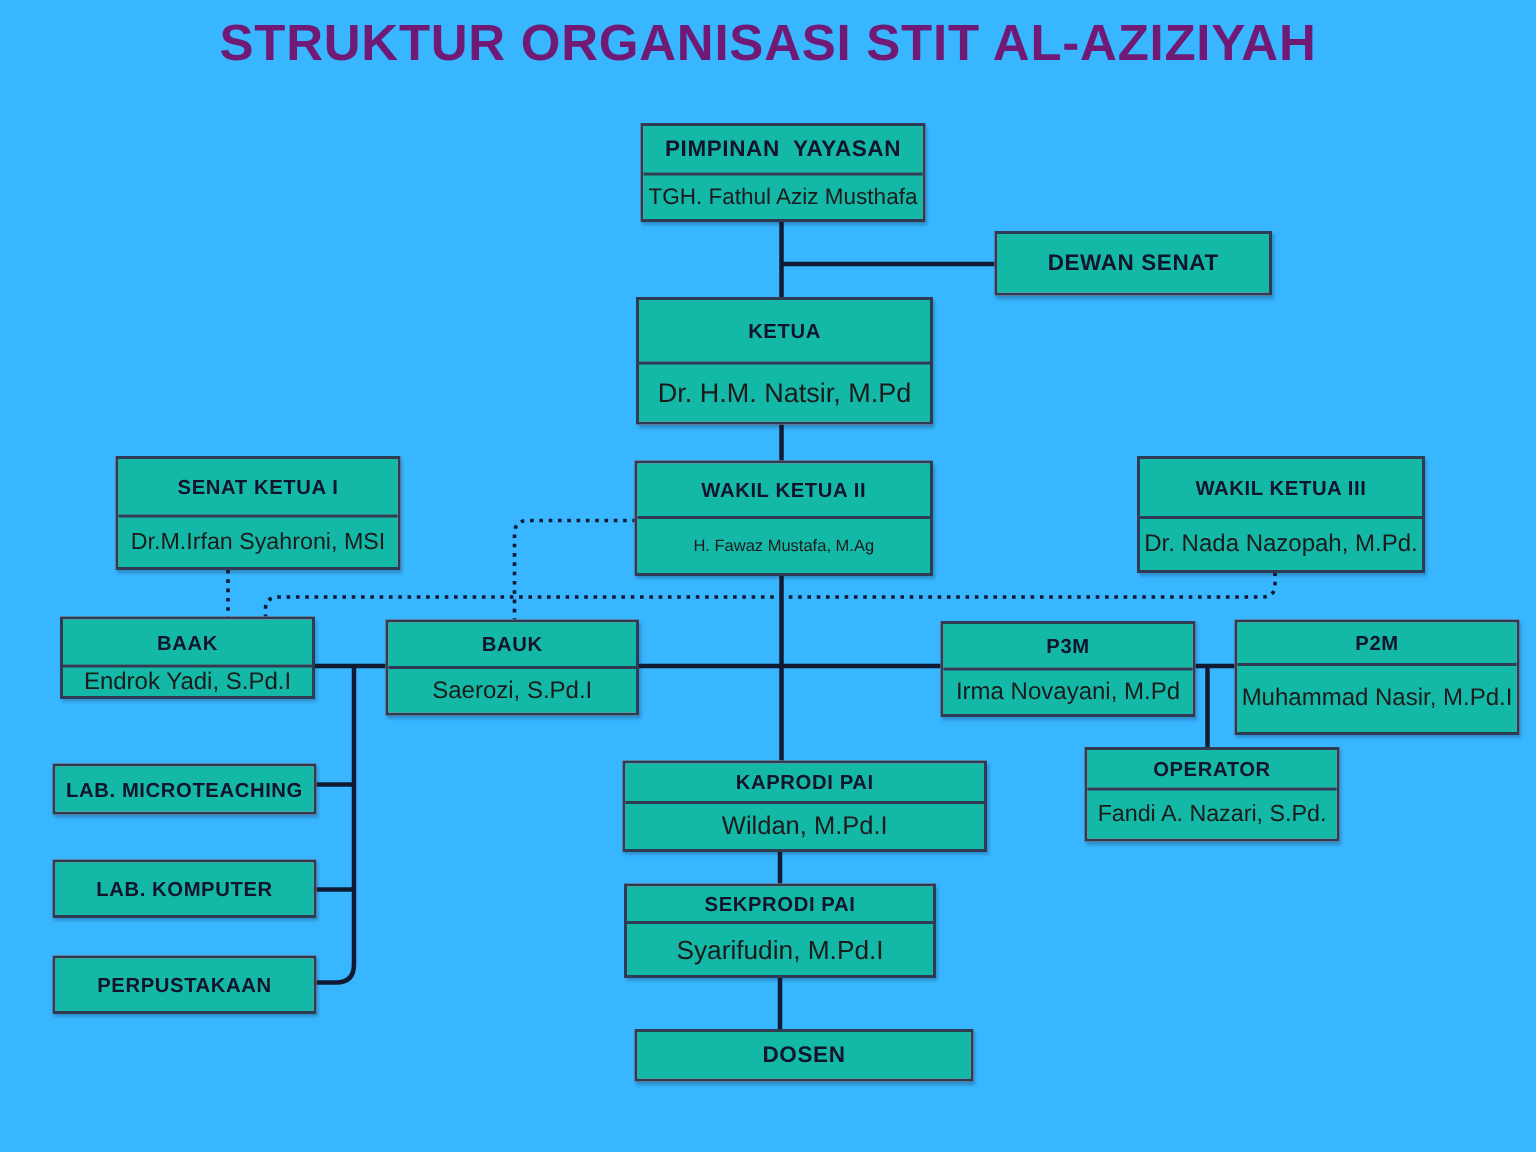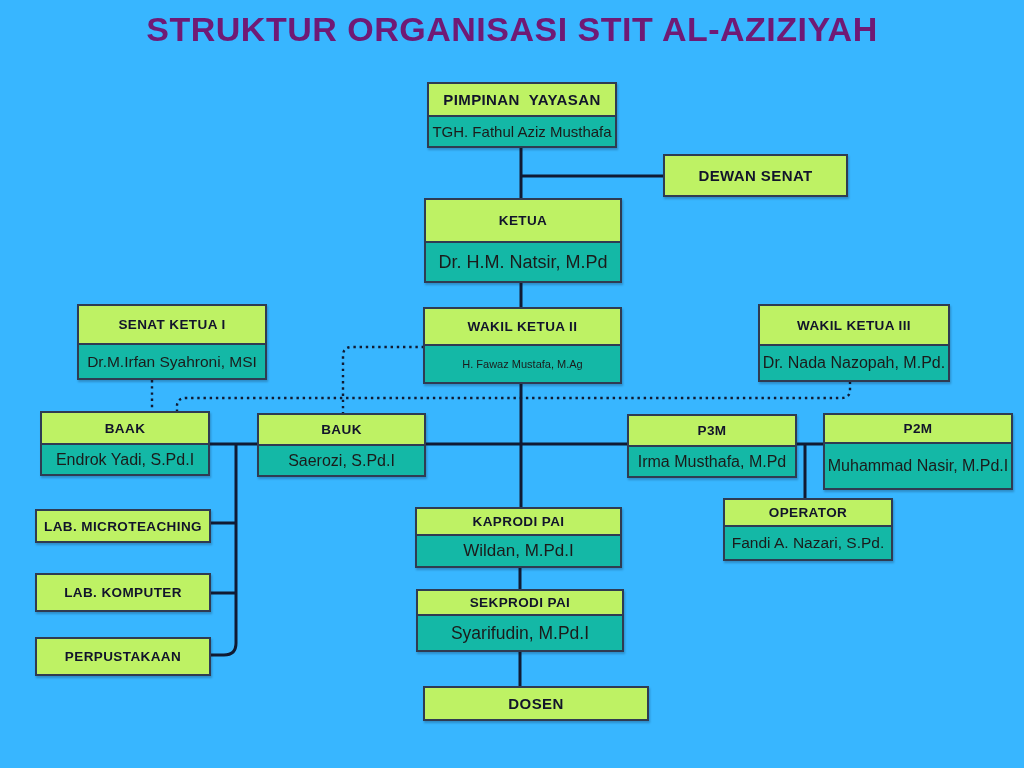--- a/index.html
+++ b/index.html
@@ -20,21 +20,21 @@
   }
   svg.lines{position:absolute;left:0;top:0;}
   .node{
     position:absolute;
     border:2px solid #2f3b52;
     box-sizing:border-box;
     box-shadow:1px 2px 2px rgba(10,20,40,0.25);
     background:#d9dae7;
   }
   .hd{
-    background:#bef264;
+    background:#14b8a6;
     display:flex;align-items:center;justify-content:center;
     font-weight:bold;
     font-size:13.5px;
     color:#12142b;
     letter-spacing:0.4px;
     white-space:pre;
     box-sizing:border-box;
   }
   .hd.lg{font-size:15px;}
   .nm{
@@ -103,44 +103,44 @@
     <div class="nm" style="height:38px;font-size:11px">H. Fawaz Mustafa, M.Ag</div>
   </div>
 
   <div class="node" style="left:758px;top:304px;width:192px">
     <div class="hd" style="height:38px">WAKIL KETUA III</div>
     <div class="nm" style="height:36px;font-size:16px">Dr. Nada Nazopah, M.Pd.</div>
   </div>
 
   <div class="node" style="left:40px;top:411px;width:170px">
     <div class="hd" style="height:30px">BAAK</div>
-    <div class="nm" style="height:31px;font-size:16px">Endrok Yadi, S.Pd.I</div>
+    <div class="nm" style="height:21px;font-size:16px">Endrok Yadi, S.Pd.I</div>
   </div>
 
   <div class="node" style="left:257px;top:413px;width:169px">
     <div class="hd" style="height:29px">BAUK</div>
     <div class="nm" style="height:31px;font-size:16px">Saerozi, S.Pd.I</div>
   </div>
 
   <div class="node" style="left:627px;top:414px;width:170px">
     <div class="hd" style="height:29px">P3M</div>
-    <div class="nm" style="height:31px;font-size:16px">Irma Musthafa, M.Pd</div>
+    <div class="nm" style="height:31px;font-size:16px">Irma Novayani, M.Pd</div>
   </div>
 
   <div class="node" style="left:823px;top:413px;width:190px">
     <div class="hd" style="height:27px">P2M</div>
     <div class="nm" style="height:46px;font-size:16px">Muhammad Nasir, M.Pd.I</div>
   </div>
 
   <div class="node" style="left:723px;top:498px;width:170px">
     <div class="hd" style="height:25px">OPERATOR</div>
     <div class="nm" style="height:34px;font-size:15.5px">Fandi A. Nazari, S.Pd.</div>
   </div>
 
-  <div class="node" style="left:415px;top:507px;width:207px">
+  <div class="node" style="left:415px;top:507px;width:243px">
     <div class="hd" style="height:25px">KAPRODI PAI</div>
     <div class="nm" style="height:32px;font-size:17px">Wildan, M.Pd.I</div>
   </div>
 
   <div class="node" style="left:416px;top:589px;width:208px">
     <div class="hd" style="height:23px">SEKPRODI PAI</div>
     <div class="nm" style="height:36px;font-size:17.5px">Syarifudin, M.Pd.I</div>
   </div>
 
   <div class="node" style="left:35px;top:509px;width:176px">

